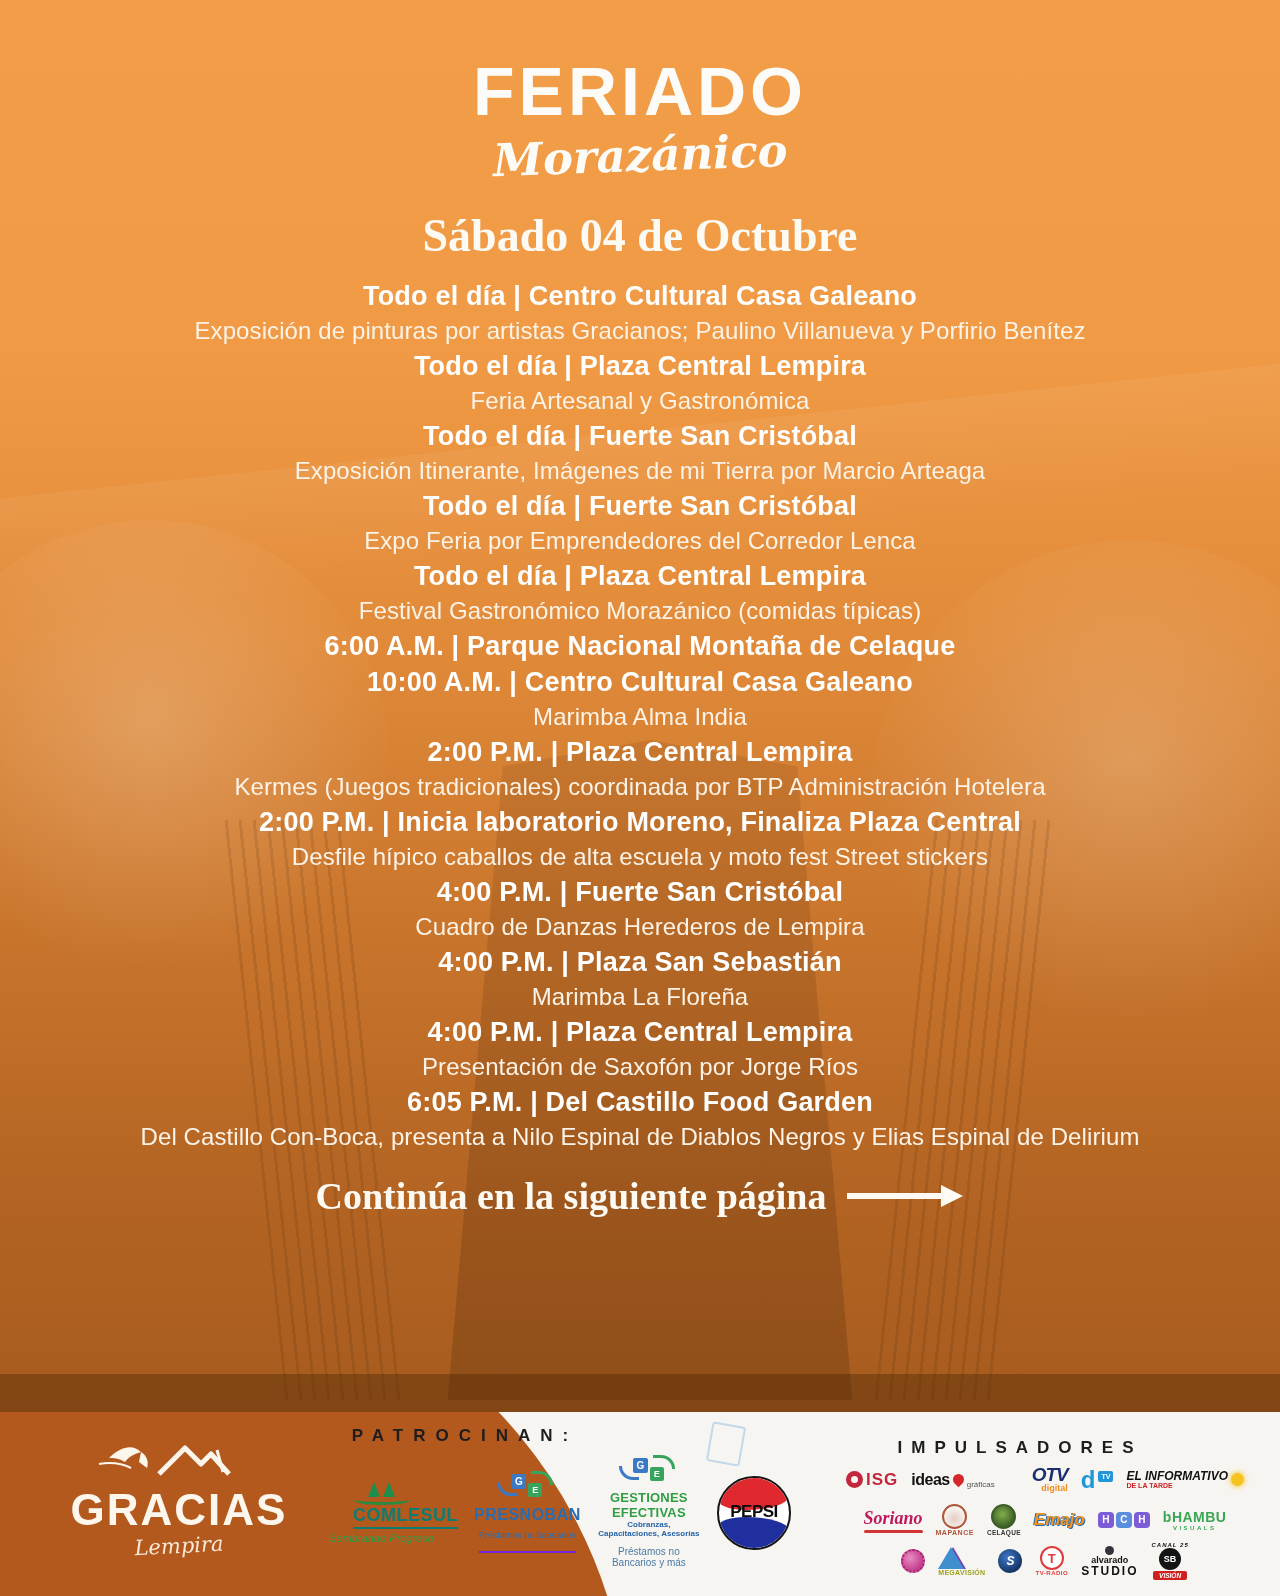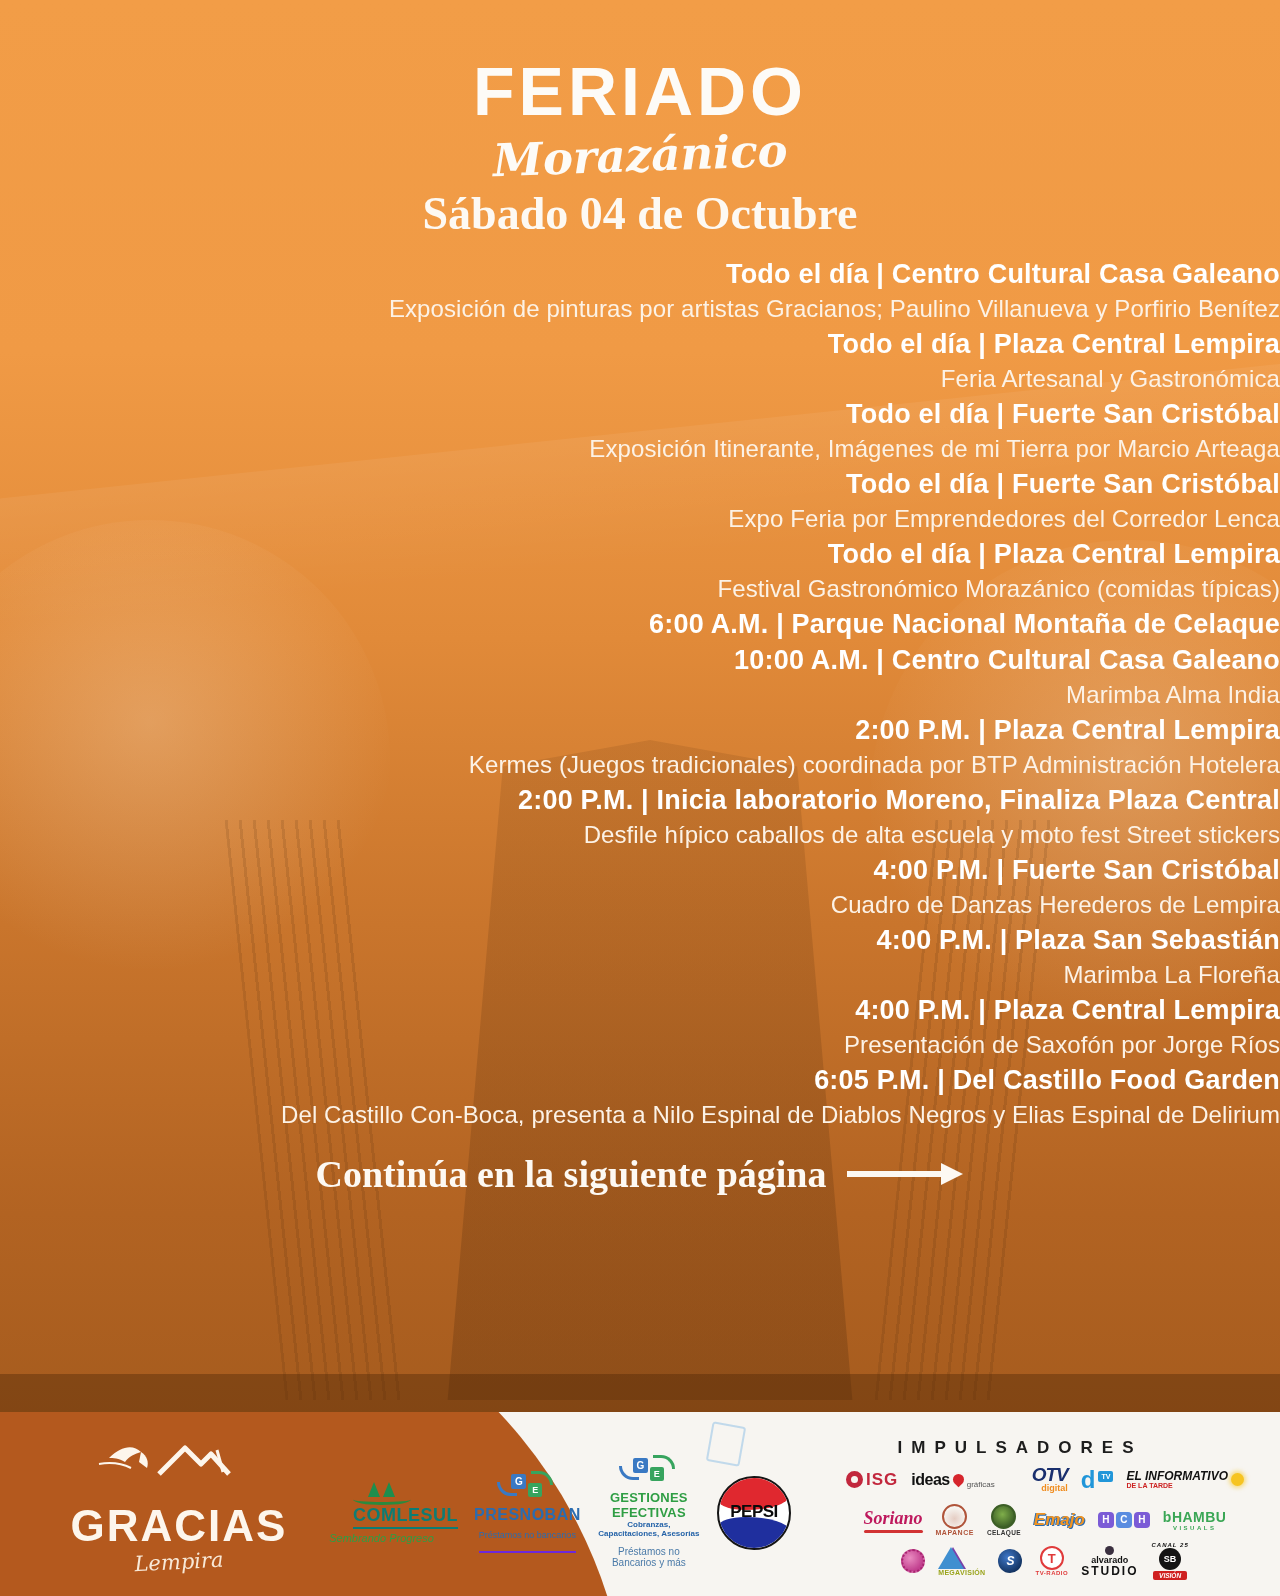--- a/index.html
+++ b/index.html
@@ -21,34 +21,34 @@
   .rail.left{left:255px;transform:skewX(6deg);}
   .rail.right{left:905px;transform:skewX(-6deg);}
   .crease{position:absolute;left:-120px;top:430px;width:1550px;height:130px;transform:rotate(-6deg);
     background:linear-gradient(180deg,rgba(255,255,255,.06),rgba(255,255,255,0));}
   .preband{position:absolute;left:0;top:1374px;width:1280px;height:38px;background:rgba(80,40,8,.42);}
   
   .content{position:absolute;left:0;top:0;width:1280px;text-align:center;color:#fff;}
   .title-main{margin-top:56px;font-size:68px;line-height:1.04;font-weight:700;letter-spacing:4px;color:#fdfbf7;}
   .title-script{display:inline-block;margin-top:4px;font-family:"DejaVu Serif",serif;font-style:italic;
     font-size:45px;line-height:1.1;transform:rotate(-2deg);color:#fdfbf7;font-weight:600;}
-  .date-heading{margin-top:10px;font-family:"Liberation Serif",serif;font-weight:700;font-size:46px;line-height:1.05;color:#fdf9f3;}
+  .date-heading{margin-top:32px;font-family:"Liberation Serif",serif;font-weight:700;font-size:46px;line-height:1.05;color:#fdf9f3;}
   .events{margin-top:18px;}
-  .event{margin-bottom:1px;text-align:right;}
+  .event{margin-bottom:1px;}
   .event-head{font-size:27px;line-height:35px;font-weight:700;color:#ffffff;letter-spacing:.2px;}
   .event-detail{font-size:24px;line-height:34px;font-weight:400;color:#fcf2e6;letter-spacing:.1px;}
   .event-detail .bold{font-weight:700;color:#ffffff;}
   .continua{margin-top:20px;font-family:"Liberation Serif",serif;font-weight:700;font-size:38px;color:#fdf9f3;
     display:flex;align-items:center;justify-content:center;gap:18px;}
   .arrow-svg{display:inline-block;}
   
   .footer{position:absolute;left:0;top:1412px;width:1280px;height:184px;background:#f7f5f1;overflow:hidden;}
   .gracias-circle{position:absolute;left:-330px;top:-150px;width:960px;height:960px;border-radius:50%;background:#b4591e;}
   .gracias-box{position:absolute;left:34px;top:26px;width:290px;text-align:center;color:#fff;}
-  .gracias-name{font-size:44px;font-weight:700;letter-spacing:2px;line-height:1;color:#fdf6ec;margin-top:16px;}
+  .gracias-name{font-size:44px;font-weight:700;letter-spacing:2px;line-height:1;color:#fdf6ec;}
   .gracias-sub{font-family:"DejaVu Serif",serif;font-style:italic;font-size:21px;margin-top:2px;color:#f8e9d7;transform:rotate(-3deg);}
   .patrocinan-label{position:absolute;left:250px;top:14px;width:430px;text-align:center;font-size:17px;
     font-weight:600;letter-spacing:10px;color:#1d1d1d;}
   .sponsor-row{position:absolute;left:305px;top:46px;width:486px;display:flex;align-items:center;justify-content:center;gap:16px;}
   .sp{text-align:center;}
   
   .trees{display:flex;gap:3px;justify-content:center;}
   .tree{width:0;height:0;border-left:6px solid transparent;border-right:6px solid transparent;border-bottom:15px solid #1e8e4e;}
   .bow{width:58px;height:11px;border-bottom:3px solid #2b8a3e;border-radius:0 0 50% 50%;margin:-3px auto 0;}
   .comlesul-name{font-size:18px;font-weight:700;color:#0d7d74;border-bottom:2px solid #0d7d74;display:inline-block;padding-bottom:1px;letter-spacing:.5px;margin-left:48px;}
@@ -214,20 +214,21 @@
         <path d="M20 20 C32 8 44 6 52 14 C46 16 40 18 36 24 C30 20 24 20 20 20 Z" fill="#fdf6ec"></path>
         <path d="M52 14 C58 18 60 24 58 30 L50 24 Z" fill="#fdf6ec"></path>
         <path d="M10 26 C22 24 34 26 42 30" stroke="#fdf6ec" stroke-width="2" fill="none"></path>
         <path d="M70 36 L96 10 L112 26 L122 16 L140 36" stroke="#fdf6ec" stroke-width="5" fill="none" stroke-linejoin="round"></path>
         <path d="M128 12 L134 34" stroke="#fdf6ec" stroke-width="3"></path>
       </svg>
       <div class="gracias-name">GRACIAS</div>
       <div class="gracias-sub">Lempira</div>
     </div>
 
+    <div class="patrocinan-label">PATROCINAN:</div>
 
     <div class="sponsor-row">
       <div class="sp">
         <div class="trees">
             <div class="tree"></div>
             <div class="tree"></div>
           </div>
         <div class="bow"></div>
         <div class="comlesul-name">COMLESUL</div>
         <div class="comlesul-tag">Sembrando Progreso</div>

